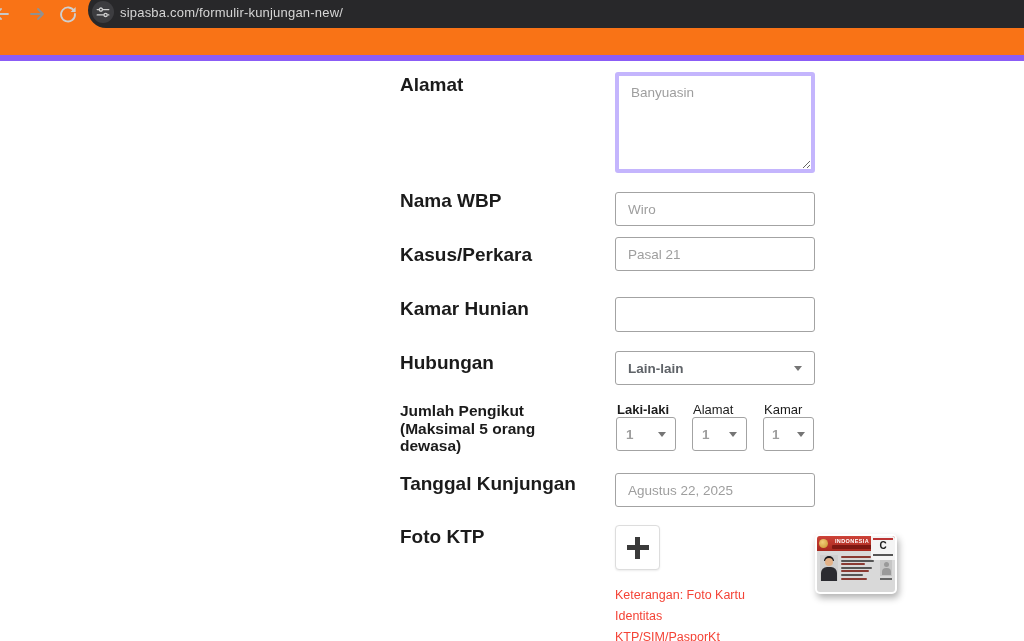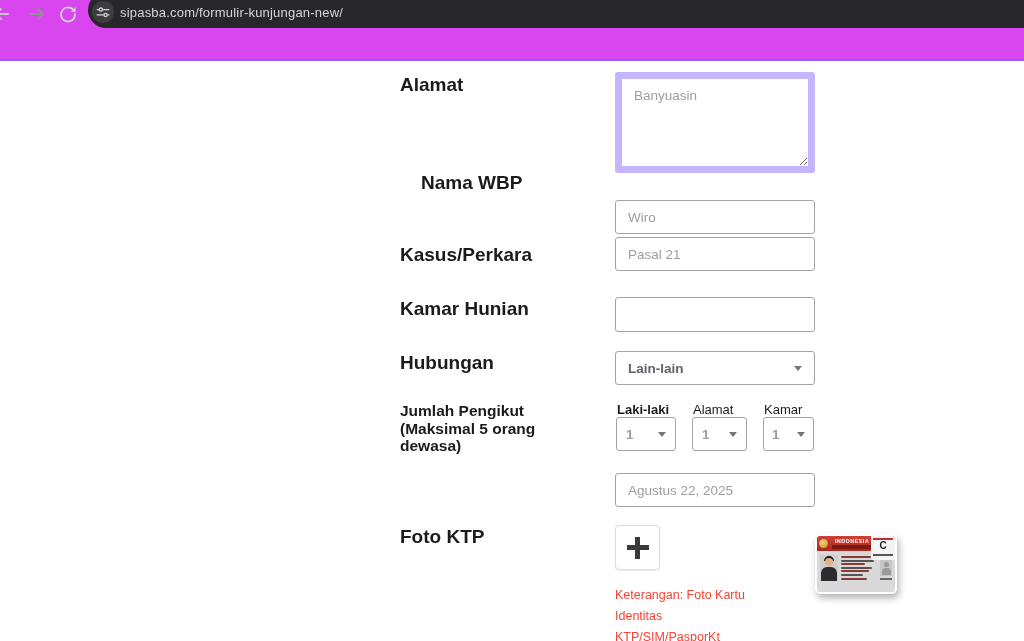--- a/index.html
+++ b/index.html
@@ -2,22 +2,22 @@
 <html><head>
 <meta charset="utf-8">
 <style>
   * { margin:0; padding:0; box-sizing:border-box; }
   html,body { width:1024px; height:641px; overflow:hidden; background:#fff;
               font-family:"Liberation Sans", sans-serif; }
 
   
   .chrome {
     position:relative; width:1024px; height:61px;
-    background:#d946ef; overflow:hidden;
-    border-bottom:2px solid #8b5cf6;
+    background:#f97316; overflow:hidden;
+    border-bottom:6px solid #8b5cf6;
   }
   .nav-btn { position:absolute; top:4px; width:20px; height:20px; }
   .nav-btn svg { display:block; }
   .omnibox {
     position:absolute; left:88px; top:-8px; right:-24px; height:36px;
     background:#28282a; border-radius:18px;
   }
   .site-chip {
     position:absolute; left:4px; top:9px; width:22px; height:22px;
     border-radius:50%; background:#3d3d40;
@@ -39,21 +39,21 @@
 
   .t-input {
     position:absolute; left:615px; width:200px; height:34px;
     border:1px solid #a3a3a3; border-radius:3px; background:#fff;
     font-family:"Liberation Sans", sans-serif;
     font-size:13.5px; color:#3c3c3c; padding:0 12px; outline:none;
   }
   .t-input::placeholder, .t-area::placeholder { color:#9e9e9e; opacity:1; }
   .t-area {
     position:absolute; left:615px; top:11px; width:200px; height:101px;
-    border:7px solid #c4b5fd; border-radius:3px; background:#fff;
+    border:4px solid #c4b5fd; border-radius:3px; background:#fff;
     font-family:"Liberation Sans", sans-serif;
     font-size:13.5px; color:#3c3c3c; padding:9px 12px; outline:none;
     resize:both;
   }
 
   .sel {
     position:absolute; height:34px; border:1px solid #a3a3a3; border-radius:3px;
     background:#fff; display:flex; align-items:center; justify-content:space-between;
     cursor:default;
     font-weight:bold;
@@ -155,22 +155,22 @@
     </div>
     <span class="url-text">sipasba.com/formulir-kunjungan-new/</span>
   </div>
 </div>
 
 <div class="content">
 
   <div class="f-label" style="top:14px;">Alamat</div>
   <textarea class="t-area" placeholder="Banyuasin" style=""></textarea>
 
-  <div class="f-label" style="top:112px;margin-left:21px;">Nama WBP</div>
-  <input class="t-input" style="top: 131px; margin-top: 8px;" placeholder="Wiro">
+  <div class="f-label" style="top:130px;">Nama WBP</div>
+  <input class="t-input" style="top: 131px;" placeholder="Wiro">
 
   <div class="f-label" style="top:184px;">Kasus/Perkara</div>
   <input class="t-input" style="top: 176px;" placeholder="Pasal 21">
 
   <div class="f-label" style="top:238px;">Kamar Hunian</div>
   <input class="t-input" style="top: 236px; height: 35px;">
 
   <div class="f-label" style="top:292px;">Hubungan</div>
   <div class="sel" style="left:615px; top:290px; width:200px; padding:0 12px;">
     <span class="sel-val">Lain-lain</span>
@@ -189,20 +189,21 @@
   </div>
   <div class="sel" style="left:692px; top:356px; width:55px; padding:0 9px;">
     <span class="sel-val" style="color:#9e9e9e;">1</span>
     <span class="tri"></span>
   </div>
   <div class="sel" style="left:763px; top:356px; width:51px; padding:0 8px;">
     <span class="sel-val" style="color:#9e9e9e;">1</span>
     <span class="tri"></span>
   </div>
 
+  <div class="f-label" style="top:413px;">Tanggal Kunjungan</div>
   <input class="t-input" style="top: 412px;" placeholder="Agustus 22, 2025">
 
   <div class="f-label" style="top:466px;">Foto KTP</div>
   <div class="upload-btn">
     <span class="plus"></span>
   </div>
 
   <div class="note">
     <div>Keterangan: Foto Kartu Identitas</div>
     <div>KTP/SIM/PasporKt</div>

